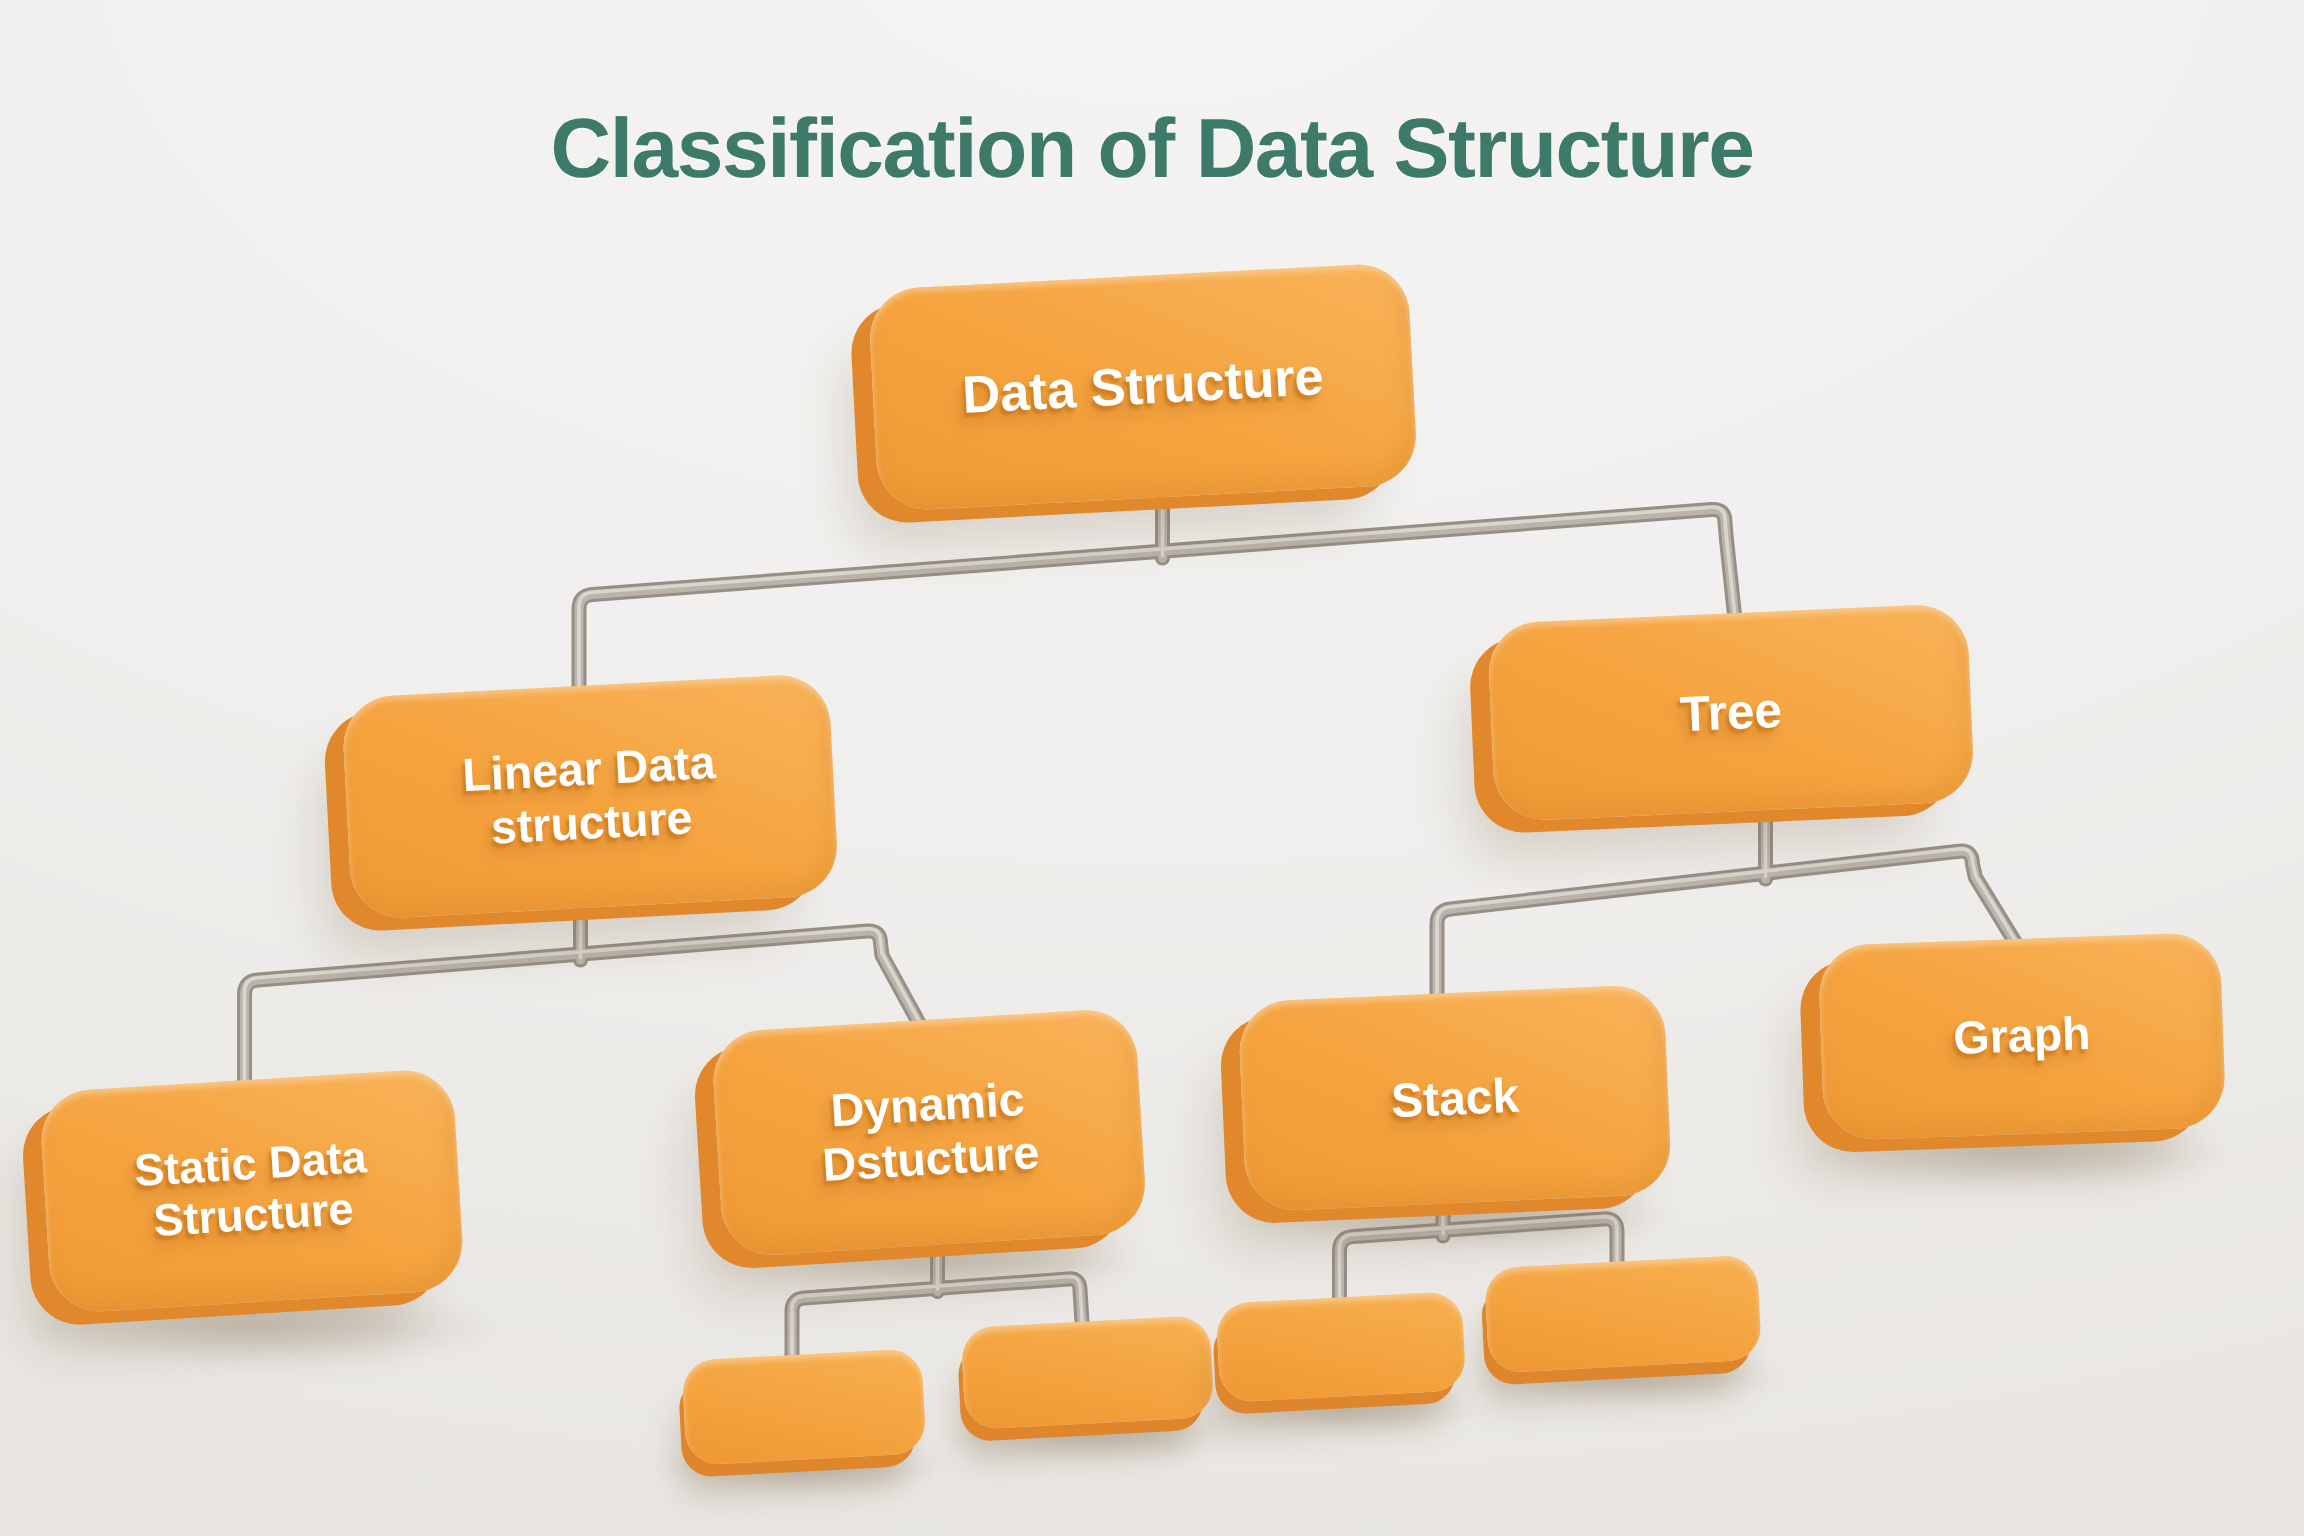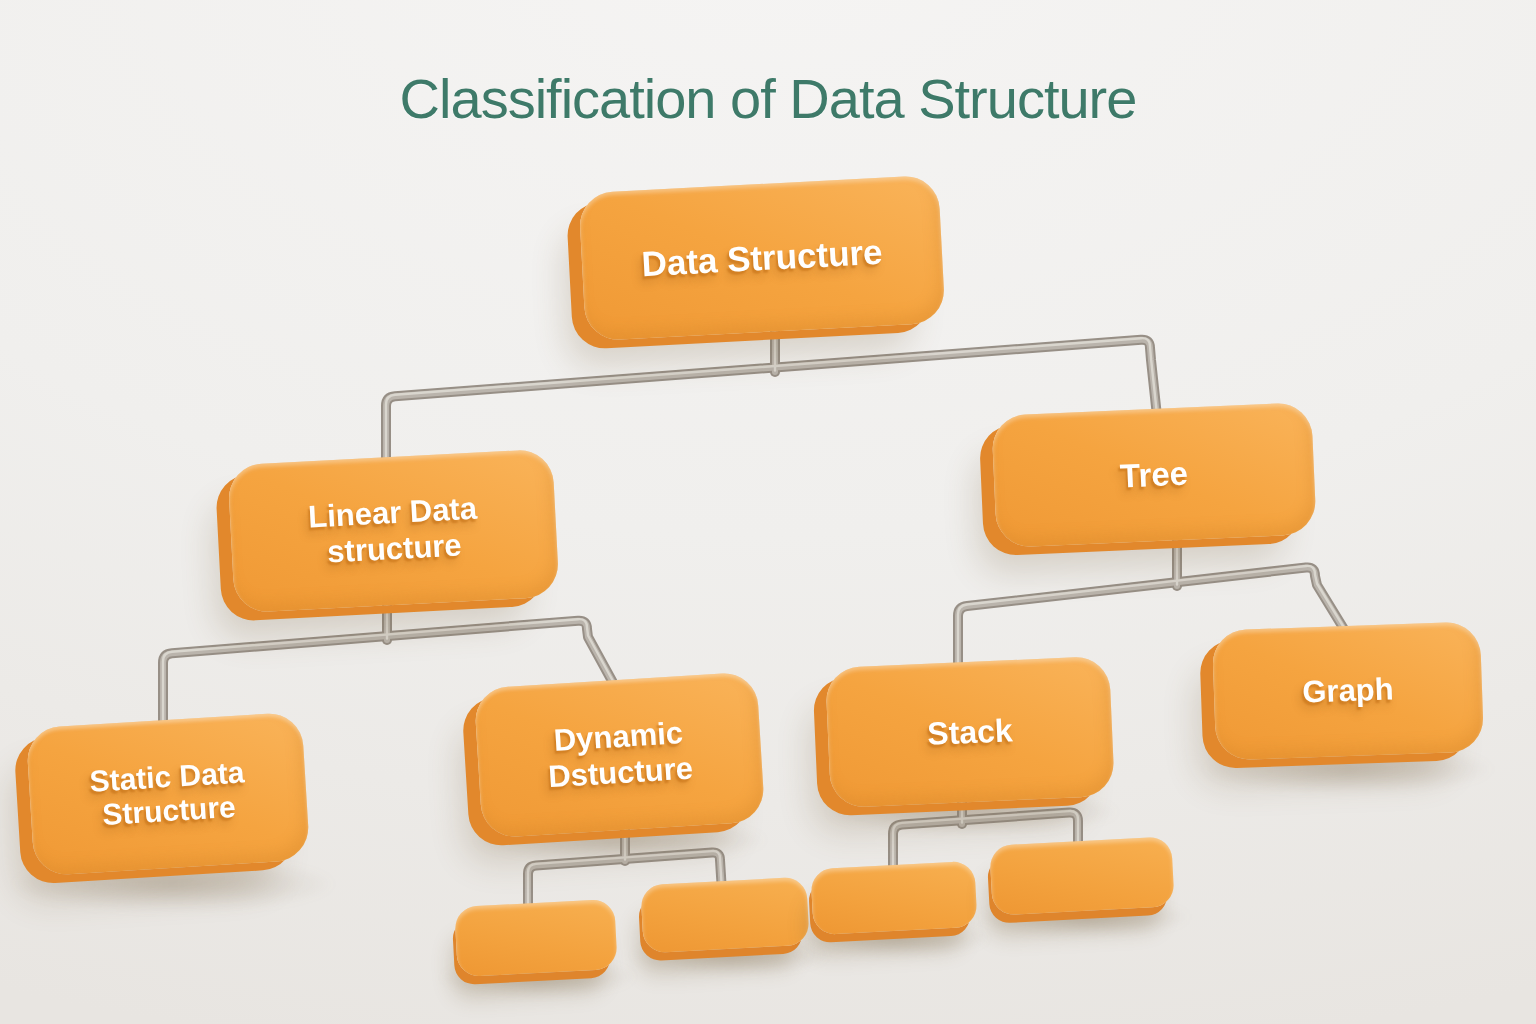--- a/index.html
+++ b/index.html
@@ -8,21 +8,21 @@
     font-family:"Liberation Sans","DejaVu Sans",sans-serif;
     background:#f0efed;
   }
   .canvas{
     position:relative;width:1536px;height:1024px;
     background:radial-gradient(130% 110% at 50% -5%, #f5f4f3 0%, #f0efed 52%, #e8e5e1 100%);
   }
   .title{
     position:absolute;left:0;top:66px;width:100%;
     text-align:center;margin:0;
-    font-size:56px;font-weight:normal;letter-spacing:-1px;
+    font-size:56px;font-weight:bold;letter-spacing:-1px;
     color:#3e7a69;
     text-shadow:0 1px 0 rgba(255,255,255,.6);
   }
   svg.connectors{position:absolute;left:0;top:0;z-index:1;}
   g.tube-base{stroke:#978f86;stroke-width:10;fill:none;stroke-linejoin:round;stroke-linecap:round;}
   g.tube-mid{stroke:#bab4ac;stroke-width:6;fill:none;stroke-linejoin:round;stroke-linecap:round;}
   g.tube-hi{stroke:#ddd9d2;stroke-width:2.4;fill:none;stroke-linejoin:round;stroke-linecap:round;transform:translateY(-1.5px);opacity:.9;}
   .node{
     position:absolute;z-index:2;
     display:flex;align-items:center;justify-content:center;

